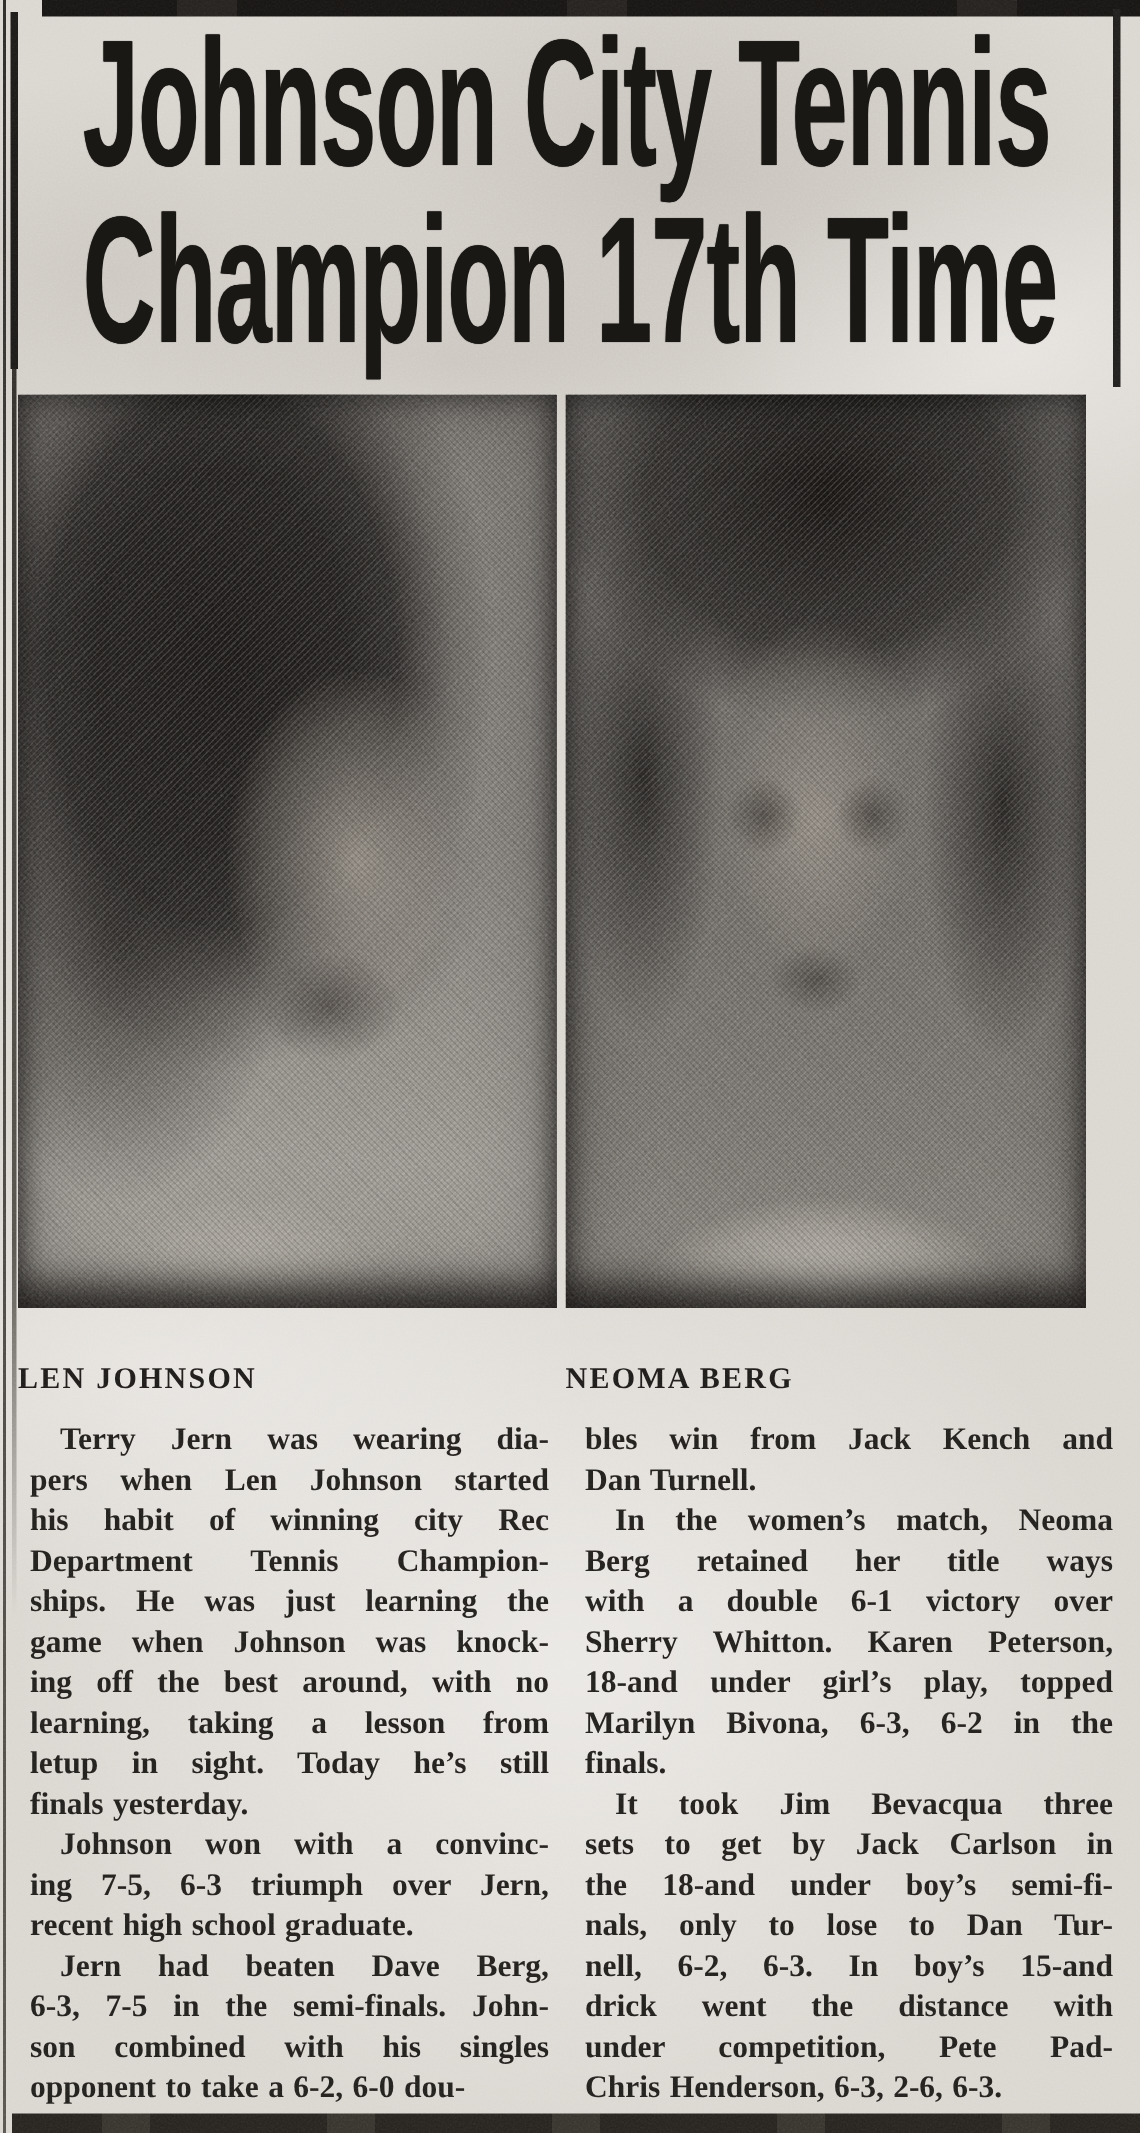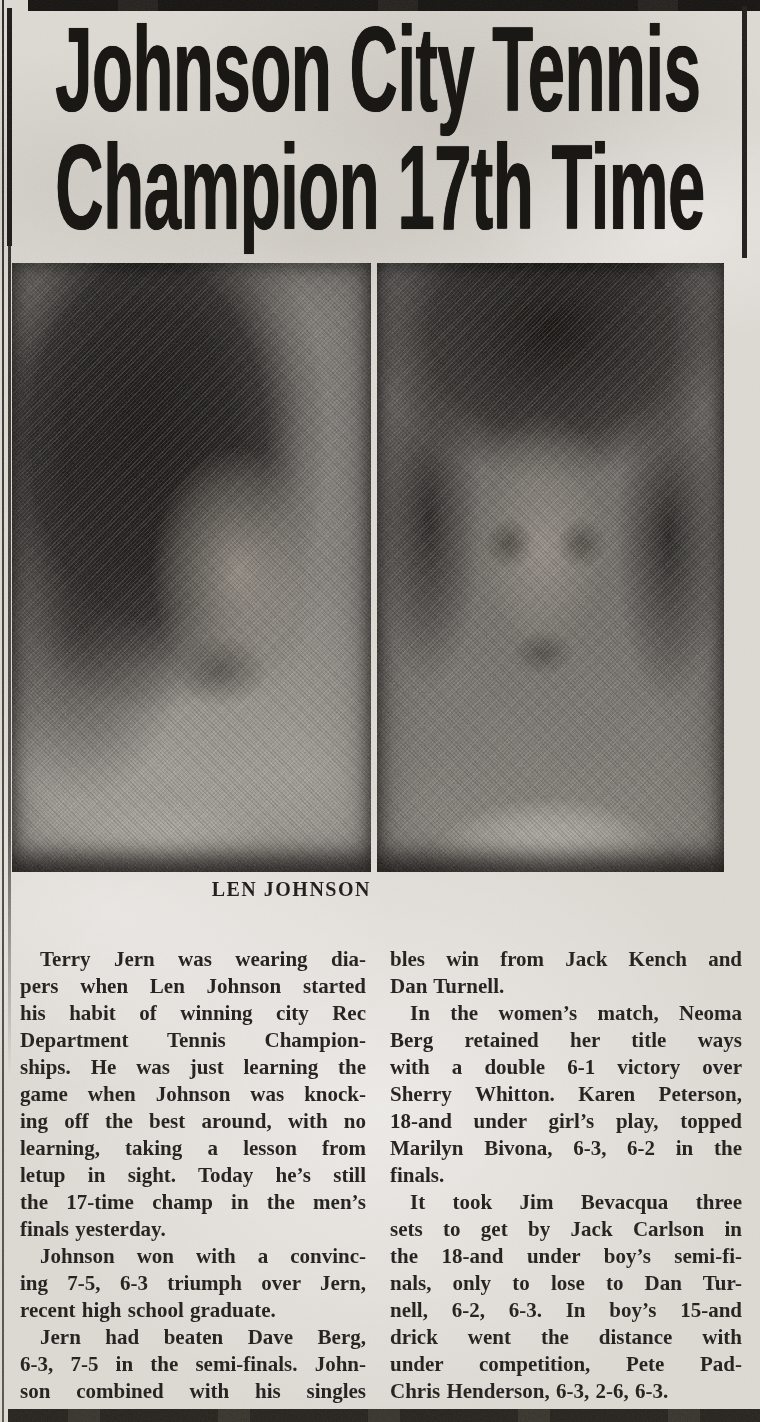--- a/index.html
+++ b/index.html
@@ -63,21 +63,21 @@
       radial-gradient(ellipse 10% 6% at 59% 46%, rgba(24,20,16,0.5), transparent 72%),
       radial-gradient(ellipse 12% 5% at 48% 64%, rgba(30,25,20,0.45), transparent 75%),
       radial-gradient(ellipse 27% 26% at 48% 47%, rgba(142,134,124,0.88), rgba(106,101,94,0.42) 65%, transparent 86%),
       radial-gradient(ellipse 62% 30% at 50% 11%, rgba(15,13,11,0.96), rgba(20,18,16,0.7) 56%, transparent 83%),
       radial-gradient(ellipse 22% 40% at 15% 42%, rgba(21,19,17,0.85), transparent 70%),
       radial-gradient(ellipse 22% 40% at 84% 45%, rgba(21,19,17,0.85), transparent 70%),
       linear-gradient(180deg,#5e5b57 0%, #67645f 58%, #716d67 80%, #7e7a73 100%);
   }
 
   
-  .caption { position:absolute; top:878px; text-align:right;
+  .caption { position:absolute; top:908px; text-align:left;
     font:700 20px/22px "Liberation Serif", serif; color:#1d1b19; letter-spacing:1.5px; }
   .caption-left { left:12px; width:359px; }
   .caption-right { left:377px; width:347px; }
 
   
   .col { position:absolute; top:918px; font:700 21px/27px "Liberation Serif", serif;
     color:#211f1c; word-spacing:1px;margin-top:28px; }
   .col-left { left:20px; width:346px; }
   .col-right { left:390px; width:352px; }
   .tline { text-align:justify; text-align-last:justify; }
@@ -122,32 +122,32 @@
         <rect width="100%" height="100%" filter="url(#grainPhoto)"></rect>
       </svg>
   </div>
   <div class="photo photo-right">
     <svg class="grain" xmlns="http://www.w3.org/2000/svg">
         <rect width="100%" height="100%" filter="url(#grainPhoto)"></rect>
       </svg>
   </div>
 
   <div class="caption caption-left">LEN JOHNSON</div>
+  <div class="caption caption-right">NEOMA BERG</div>
 
   <div class="col col-left">
       <div class="tline indent">Terry Jern was wearing dia-</div>
       <div class="tline">pers when Len Johnson started</div>
       <div class="tline">his habit of winning city Rec</div>
       <div class="tline">Department Tennis Champion-</div>
       <div class="tline">ships. He was just learning the</div>
       <div class="tline">game when Johnson was knock-</div>
       <div class="tline">ing off the best around, with no</div>
       <div class="tline">learning, taking a lesson from</div>
       <div class="tline">letup in sight. Today he’s still</div>
-      <div class="tline">the 17-time champ in the men’s</div>
       <div class="tline last">finals yesterday.</div>
       <div class="tline indent">Johnson won with a convinc-</div>
       <div class="tline">ing 7-5, 6-3 triumph over Jern,</div>
       <div class="tline last">recent high school graduate.</div>
       <div class="tline indent">Jern had beaten Dave Berg,</div>
       <div class="tline">6-3, 7-5 in the semi-finals. John-</div>
       <div class="tline">son combined with his singles</div>
       <div class="tline last">opponent to take a 6-2, 6-0 dou-</div>
     </div>
   <div class="col col-right">

